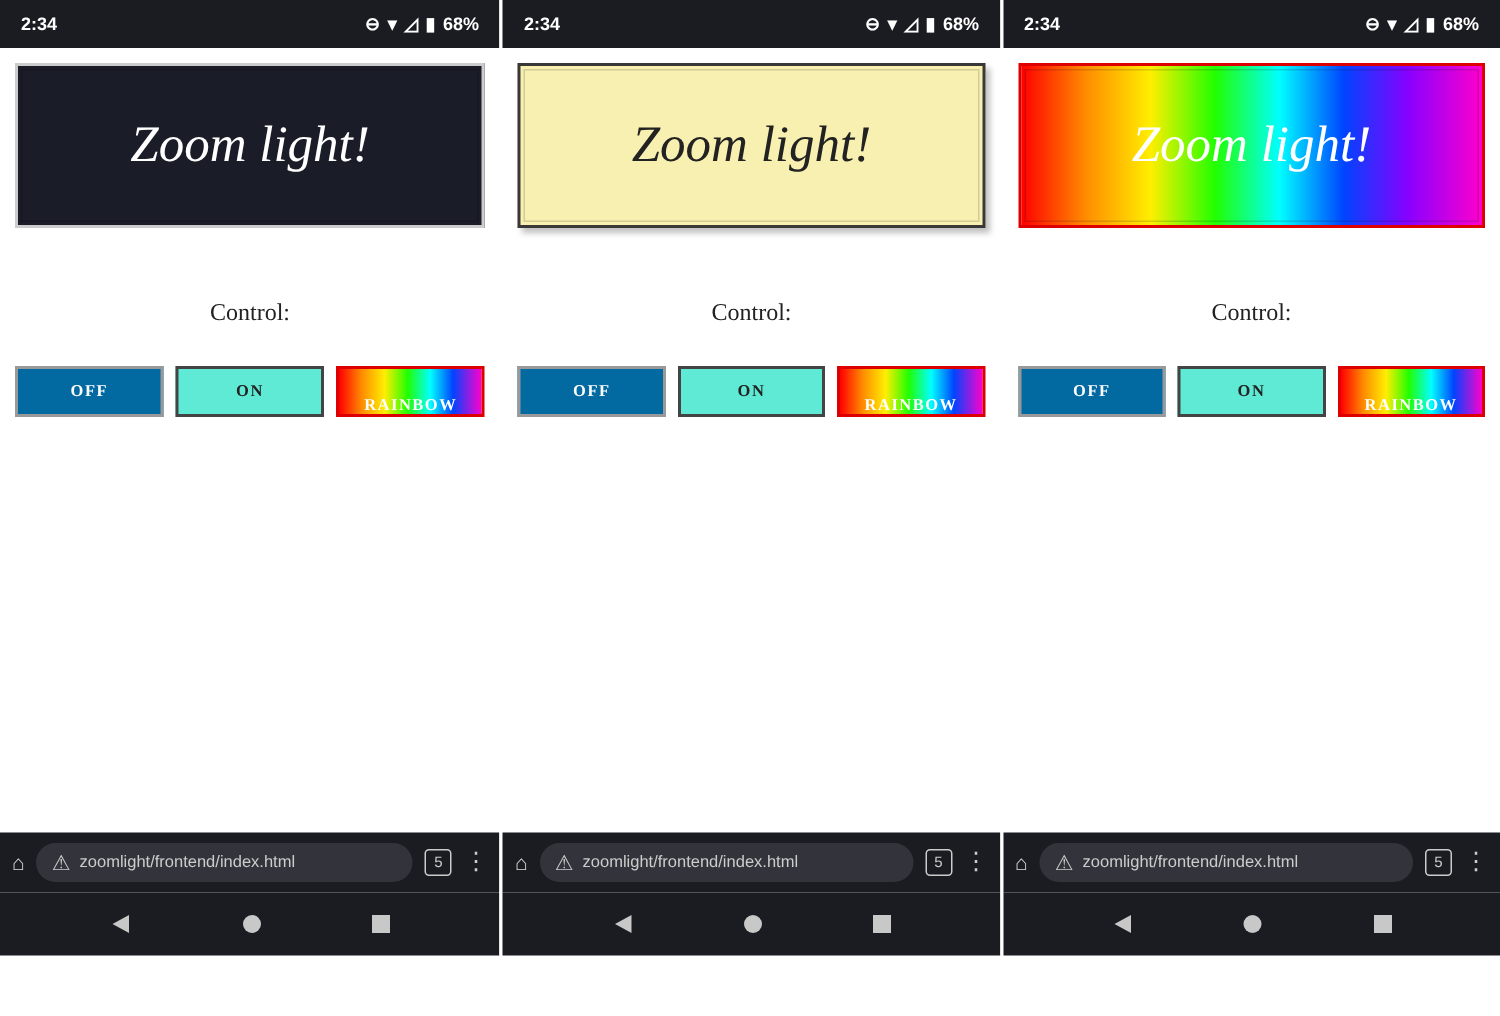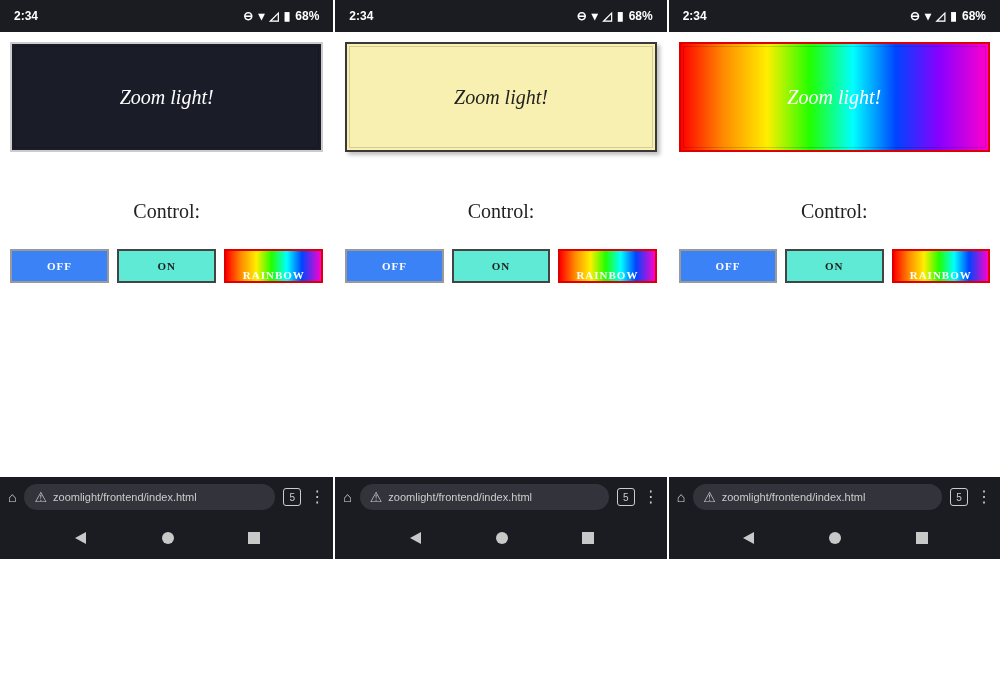--- a/index.html
+++ b/index.html
@@ -6,21 +6,21 @@
   body {
     width: 1000px;
     height: 677px;
     display: flex;
     font-family: sans-serif;
     background: #fff;
     overflow: hidden;
   }
   .phone {
     width: 333.33px;
-    height: 559px;
+    height: 637px;
     display: flex;
     flex-direction: column;
     position: relative;
     background: #fff;
   }
   .phone + .phone { border-left: 2px solid #fff; }
   
   .status-bar {
     height: 32px;
     background: #1b1b22;
@@ -62,31 +62,31 @@
   .banner-off { background: #1a1c28; border-color: #ccc; }
   .banner-on  { background: #f8f0b0; border-color: #383838; box-shadow: 3px 3px 4px rgba(0,0,0,0.25); }
   .banner-rainbow {
     background: linear-gradient(90deg,
       #ff0000 0%, #ff8c00 14%, #ffee00 28%, #22ff00 42%,
       #00ffff 56%, #0044ff 70%, #8800ff 84%, #ff00cc 100%);
     border-color: #d00;
   }
   .banner-label {
     font-family: "Comic Sans MS", "Brush Script MT", cursive;
-    font-size: 20px;
+    font-size: 34px;
     font-weight: 500;
     font-style: italic;
   }
   .banner-off .banner-label, .banner-rainbow .banner-label { color: #fff; }
   .banner-on .banner-label { color: #222; }
 
   .control-heading {
     margin-top: 48px;
     font-family: "Comic Sans MS", cursive;
-    font-size: 20px;
+    font-size: 16px;
     color: #222;
   }
 
   .buttons {
     margin-top: 26px;
     width: 100%;
     display: flex;
     gap: 8px;
   }
   .btn {
@@ -95,21 +95,21 @@
     border: 2px solid #222;
     display: flex;
     align-items: center;
     justify-content: center;
     font-family: "Comic Sans MS", cursive;
     font-size: 11px;
     font-weight: 700;
     letter-spacing: 1px;
     cursor: pointer;
   }
-  .btn-off { background: #3b82f6; color: #fff; border-color: #999; text-align: right; }
+  .btn-off { background: #0369a1; color: #fff; border-color: #999; text-align: right; }
   .btn-on  { background: #5eead4; color: #222; border-color: #444; }
   .btn-rainbow {
     background: linear-gradient(90deg,
       #ff0000 0%, #ff8c00 16%, #ffee00 32%, #22ff00 48%,
       #00ffff 64%, #0044ff 80%, #ff00cc 100%);
     color: #fff; border-color: #d00; align-items: flex-end;
   }
 
   
   .browser-bar {

